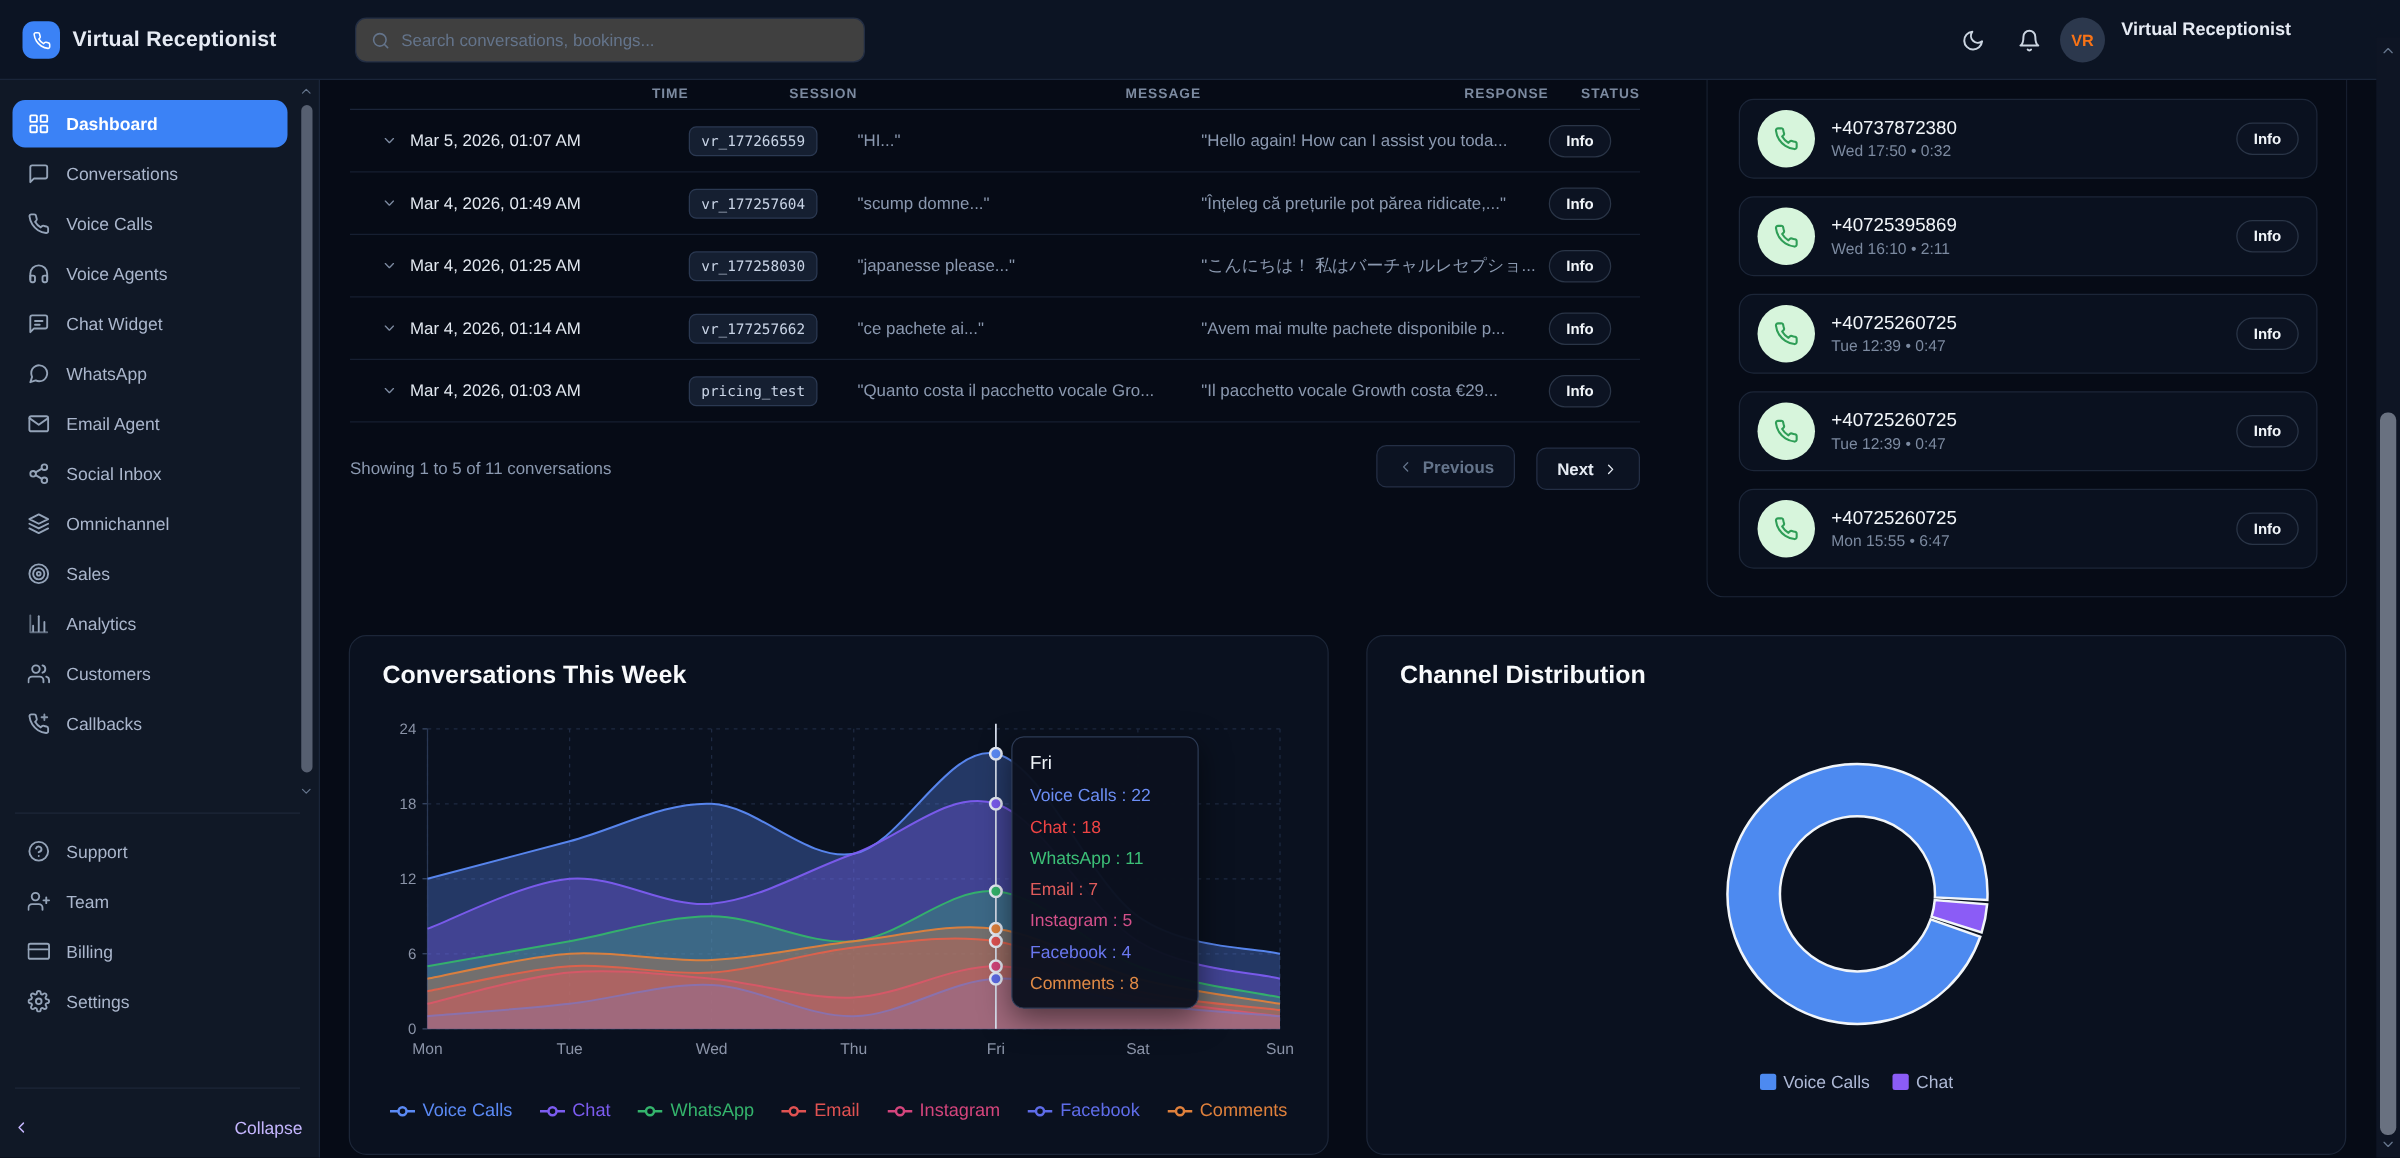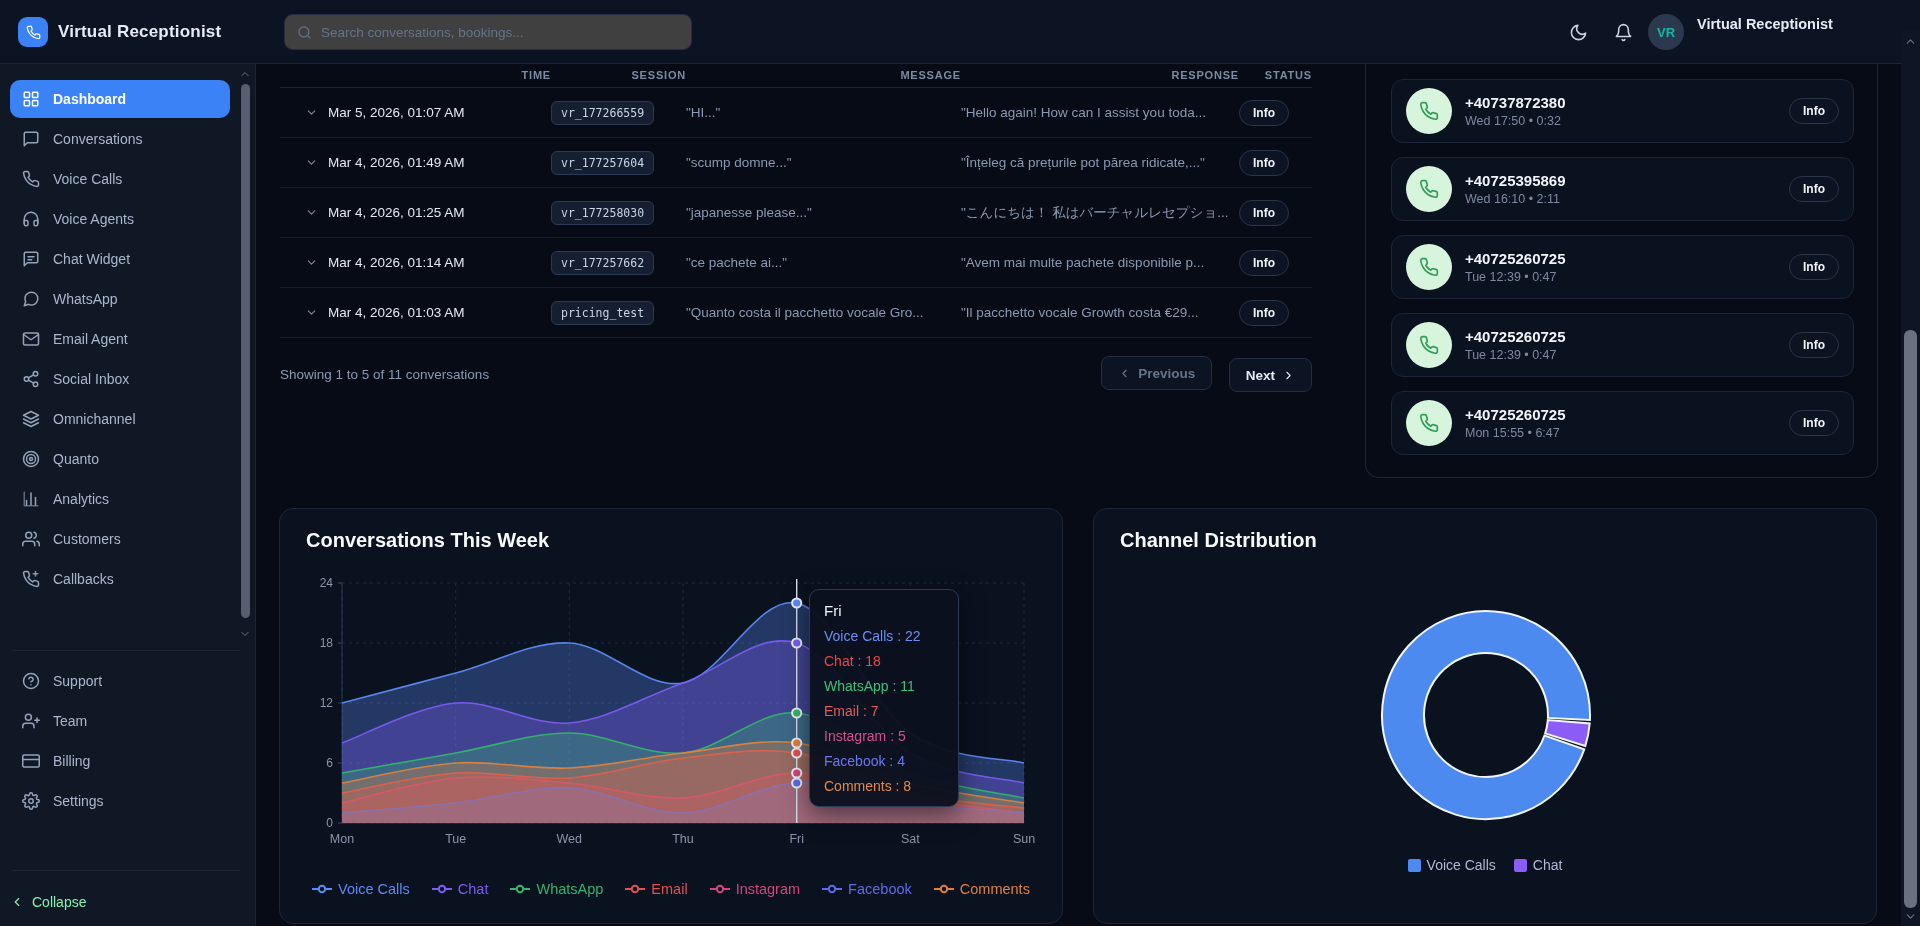--- a/index.html
+++ b/index.html
@@ -17,37 +17,37 @@
   #searchbar { position:absolute; left:284px; top:14px; width:408px; height:36px; border-radius:9px;
     background:#404040; border:1px solid #232e44; display:flex; align-items:center; padding:0 12px; gap:9px; }
   #searchbar .icn { width:15px; height:15px; color:#64748b; }
   #search-input { background:transparent; border:none; outline:none; color:#aab6cc; font-size:13.5px;
     width:100%; font-family:"Liberation Sans", sans-serif; }
   #search-input::placeholder { color:#64748b; }
   .top-icon-btn { position:absolute; top:20px; width:24px; height:24px; color:#cbd5e1; cursor:pointer;
     display:flex; align-items:center; justify-content:center; }
   #avatar { position:absolute; left:1648px; top:14px; width:36px; height:36px; border-radius:50%;
     background:#2c384d; display:flex; align-items:center; justify-content:center;
-    font-size:13px; font-weight:bold; color:#14b8a6; }
+    font-size:13px; font-weight:bold; color:#f97316; }
   #user-name { position:absolute; left:1697px; top:16px; font-size:14.5px; font-weight:bold; }
 
   
   #sidebar { position:absolute; left:0; top:64px; width:256px; height:862px;
     background:#101826; border-right:1px solid #1a2539; z-index:20; }
   .nav-item { position:relative; margin:2px 10px 0 10px; height:38px; border-radius:10px;
     display:flex; align-items:center; gap:13px; padding:0 12px; color:#aab6cc;
     font-size:14px; cursor:pointer; }
   .nav-item .icn { color:#94a3b8; }
   .nav-item.active { background:#3b82f6; color:#fff; font-weight:bold; }
   .nav-item.active .icn { color:#fff; }
   #nav-main { position:absolute; left:0; top:14px; width:240px; }
   #nav-footer { position:absolute; left:0; top:596px; width:240px; }
   .side-divider { position:absolute; left:12px; width:228px; height:1px; background:#1c2638; }
   #collapse-btn { position:absolute; left:10px; top:820px; width:232px; height:36px; border-radius:9px;
-    display:flex; align-items:center; justify-content:flex-start; gap:8px; color:#86efac; font-size:14px; cursor:pointer; }
+    display:flex; align-items:center; justify-content:space-between; gap:8px; color:#c4b5fd; font-size:14px; cursor:pointer; }
   #collapse-btn .icn { width:14px; height:14px; }
   
   #side-scroll-track { position:absolute; left:238px; top:0px; width:14px; height:580px; }
   #side-scroll-thumb { position:absolute; left:3px; top:20px; width:9px; height:534px;
     background:#565f70; border-radius:5px; }
   .scroll-chev { position:absolute; left:1px; width:12px; height:12px; color:#64748b; }
 
   
   #table-region { position:absolute; left:280px; top:64px; width:1032px; z-index:5; }
   #thead { display:grid; grid-template-columns:246px 135px 275px 278px 1fr;
@@ -73,21 +73,21 @@
 
   
   #calls-panel { position:absolute; left:1365px; top:64px; width:513px; height:414px;
     border:1px solid #1c2638; border-top:none; border-radius:0 0 14px 14px; z-index:5; }
   .call-card { position:absolute; left:25px; width:463px; height:64px; border:1px solid #1c2638;
     border-radius:12px; background:#0a111f; display:flex; align-items:center; padding:0 14px; gap:13px; }
   .call-avatar { width:46px; height:46px; border-radius:50%; background:#d7f5dc;
     display:flex; align-items:center; justify-content:center; color:#2f9e57; }
   .call-avatar .icn { width:20px; height:20px; }
   .call-info { flex:1; }
-  .call-number { font-size:15px; font-weight:bold; color:#f1f5f9; }
+  .call-number { font-size:15px; font-weight:normal; color:#f1f5f9; }
   .call-meta { font-size:12.5px; color:#7c8aa0; margin-top:3px; }
 
   
   .card { position:absolute; top:508px; width:784px; height:416px; background:#0a111f;
     border:1px solid #1c2638; border-radius:14px; }
   #card-week { left:279px; }
   #card-donut { left:1093px; }
   .card-title { position:absolute; left:26px; top:20px; font-size:20px; font-weight:bold; color:#f8fafc; }
   #area-chart { position:absolute; left:24px; top:62px; width:736px; height:300px; }
   #area-legend { position:absolute; left:0; top:372px; width:100%; display:flex;
@@ -210,21 +210,21 @@
           <path d="M2 12l10 5 10-5"></path>
         </svg>
         <span>Omnichannel</span>
       </div>
       <div class="nav-item ">
      <svg class="icn" viewBox="0 0 24 24" fill="none" stroke="currentColor" stroke-width="2" stroke-linecap="round" stroke-linejoin="round">
           <circle cx="12" cy="12" r="10"></circle>
           <circle cx="12" cy="12" r="6"></circle>
           <circle cx="12" cy="12" r="2"></circle>
         </svg>
-        <span>Quanto</span>
+        <span>Sales</span>
       </div>
       <div class="nav-item ">
      <svg class="icn" viewBox="0 0 24 24" fill="none" stroke="currentColor" stroke-width="2" stroke-linecap="round" stroke-linejoin="round">
           <line x1="18" y1="20" x2="18" y2="10"></line>
           <line x1="12" y1="20" x2="12" y2="4"></line>
           <line x1="6" y1="20" x2="6" y2="14"></line>
           <path d="M3 3v18h18" opacity="0.6"></path>
         </svg>
         <span>Analytics</span>
       </div>

